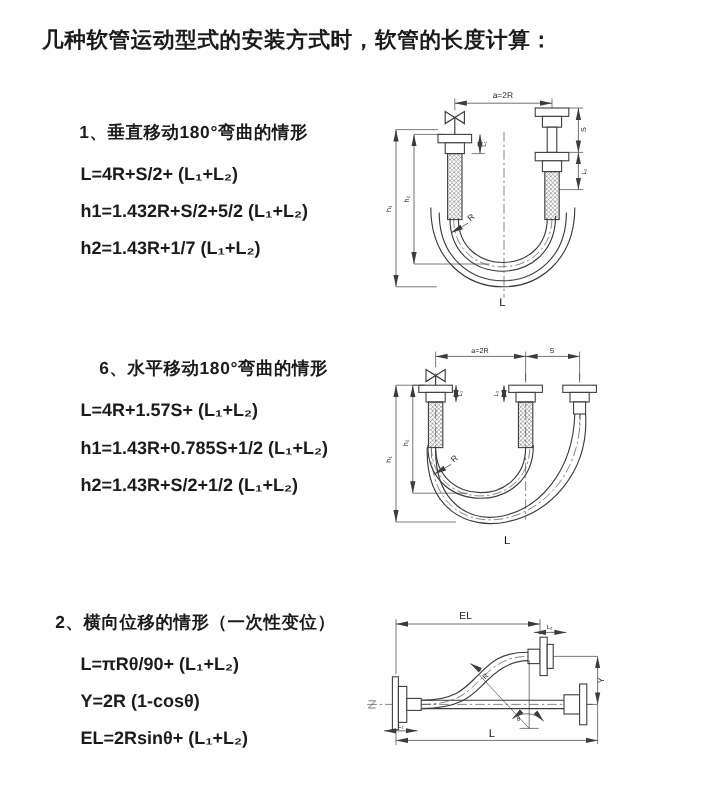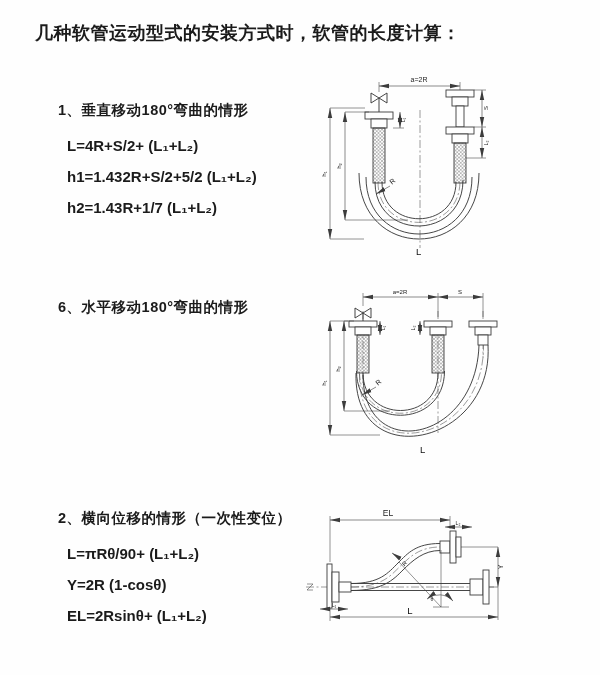--- a/index.html
+++ b/index.html
@@ -8,21 +8,21 @@
     background:#fefefe;color:#1b1b1b;
     font-family:"Liberation Sans","DejaVu Sans",sans-serif;
     overflow:hidden;
   }
   .title{
     position:absolute;left:35px;top:21px;
     font-size:18px;font-weight:bold;letter-spacing:.5px;
   }
   .sec{position:absolute;left:46px;}
   .sec h3{
-    margin:0 0 10px 12px;font-size:14.5px;font-weight:bold;letter-spacing:.5px;
+    margin:0 0 10px 0;font-size:14.5px;font-weight:bold;letter-spacing:.5px;text-align:right;
   }
   .formulas{margin-left:21px;}
   .formula{font-size:15px;line-height:31px;white-space:pre;font-weight:bold;}
   .dwg{position:absolute;}
   
   .ol{stroke:#3c3c3c;stroke-width:0.95;fill:none;}               
   .xl{stroke:#3c3c3c;stroke-width:0.55;fill:none;}               
   .dl{stroke:#3c3c3c;stroke-width:0.6;fill:none;
       marker-start:url(#ah);marker-end:url(#ah);}                
   .ldr{stroke:#3c3c3c;stroke-width:0.6;fill:none;marker-end:url(#ah);}
@@ -45,20 +45,25 @@
     <h3>1、垂直移动180°弯曲的情形</h3>
     <div class="formulas">
       <div class="formula">L=4R+S/2+ (L₁+L₂)</div>
       <div class="formula">h1=1.432R+S/2+5/2 (L₁+L₂)</div>
       <div class="formula">h2=1.43R+1/7 (L₁+L₂)</div>
     </div>
   </section>
 
   <section class="sec" style="top:298px;">
     <h3>6、水平移动180°弯曲的情形</h3>
+    <div class="formulas">
+      <div class="formula">L=4R+1.57S+ (L₁+L₂)</div>
+      <div class="formula">h1=1.43R+0.785S+1/2 (L₁+L₂)</div>
+      <div class="formula">h2=1.43R+S/2+1/2 (L₁+L₂)</div>
+    </div>
   </section>
 
   <section class="sec" style="top:509px;">
     <h3>2、横向位移的情形（一次性变位）</h3>
     <div class="formulas">
       <div class="formula">L=πRθ/90+ (L₁+L₂)</div>
       <div class="formula">Y=2R (1-cosθ)</div>
       <div class="formula">EL=2Rsinθ+ (L₁+L₂)</div>
     </div>
   </section>

